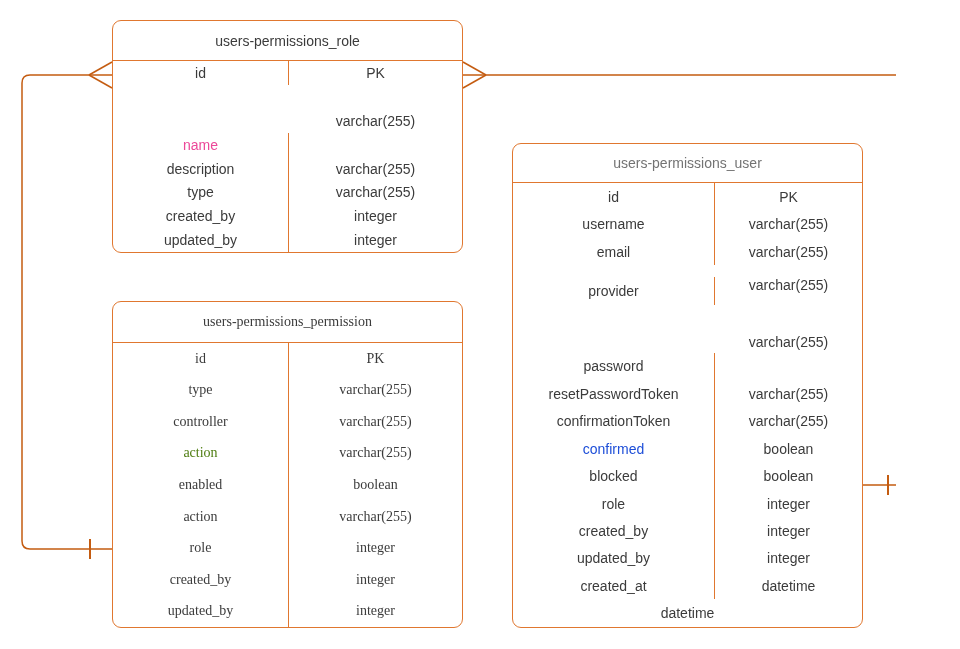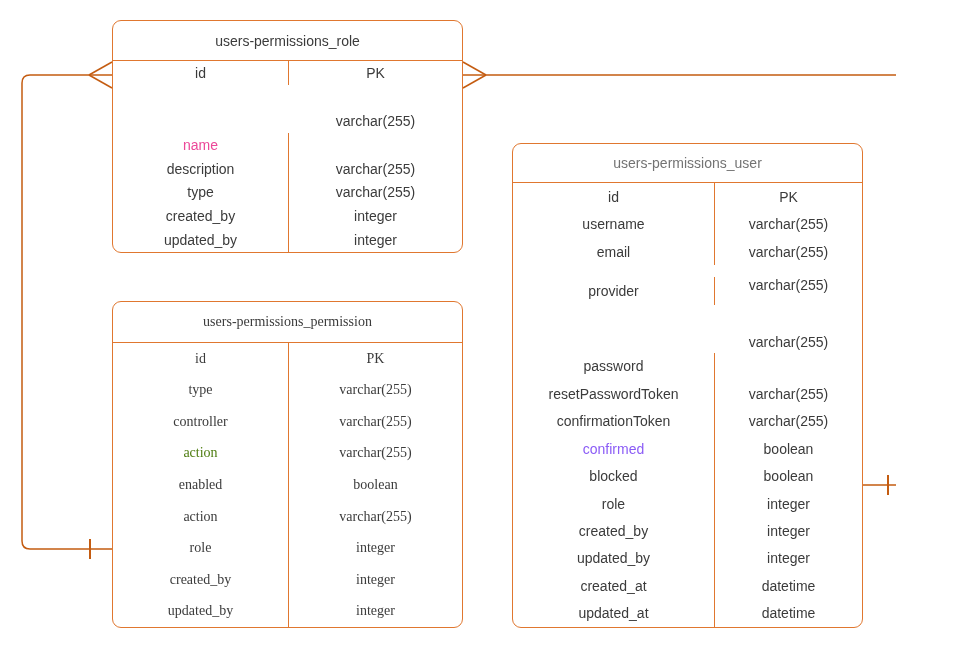--- a/index.html
+++ b/index.html
@@ -174,21 +174,21 @@
           </div>
           <div class="etable-row">
             <div class="cell field" style="width: 202px; border-right-color: rgb(224, 119, 47); color: rgb(59, 59, 59);">resetPasswordToken</div>
             <div class="cell type" style="color: rgb(59, 59, 59);">varchar(255)</div>
           </div>
           <div class="etable-row">
             <div class="cell field" style="width: 202px; border-right-color: rgb(224, 119, 47); color: rgb(59, 59, 59);">confirmationToken</div>
             <div class="cell type" style="color: rgb(59, 59, 59);">varchar(255)</div>
           </div>
           <div class="etable-row">
-            <div class="cell field" style="width: 202px; border-right-color: rgb(224, 119, 47); color: #8b5cf6;">confirmed</div>
+            <div class="cell field" style="width: 202px; border-right-color: rgb(224, 119, 47); color: #1d4ed8;">confirmed</div>
             <div class="cell type" style="color: rgb(59, 59, 59);">boolean</div>
           </div>
           <div class="etable-row">
             <div class="cell field" style="width: 202px; border-right-color: rgb(224, 119, 47); color: rgb(59, 59, 59);">blocked</div>
             <div class="cell type" style="color: rgb(59, 59, 59);">boolean</div>
           </div>
           <div class="etable-row">
             <div class="cell field" style="width: 202px; border-right-color: rgb(224, 119, 47); color: rgb(59, 59, 59);">role</div>
             <div class="cell type" style="color: rgb(59, 59, 59);">integer</div>
           </div>
@@ -198,19 +198,18 @@
           </div>
           <div class="etable-row">
             <div class="cell field" style="width: 202px; border-right-color: rgb(224, 119, 47); color: rgb(59, 59, 59);">updated_by</div>
             <div class="cell type" style="color: rgb(59, 59, 59);">integer</div>
           </div>
           <div class="etable-row">
             <div class="cell field" style="width: 202px; border-right-color: rgb(224, 119, 47); color: rgb(59, 59, 59);">created_at</div>
             <div class="cell type" style="color: rgb(59, 59, 59);">datetime</div>
           </div>
           <div class="etable-row">
-            <div class="cell field" style="width: 202px; border-right-color: rgb(224, 119, 47); color: rgb(59, 59, 59);">updated_at</div>
             <div class="cell type" style="color: rgb(59, 59, 59);">datetime</div>
           </div>
         </div>
       </div>
     </div>
 </div>
 
 </body></html>

